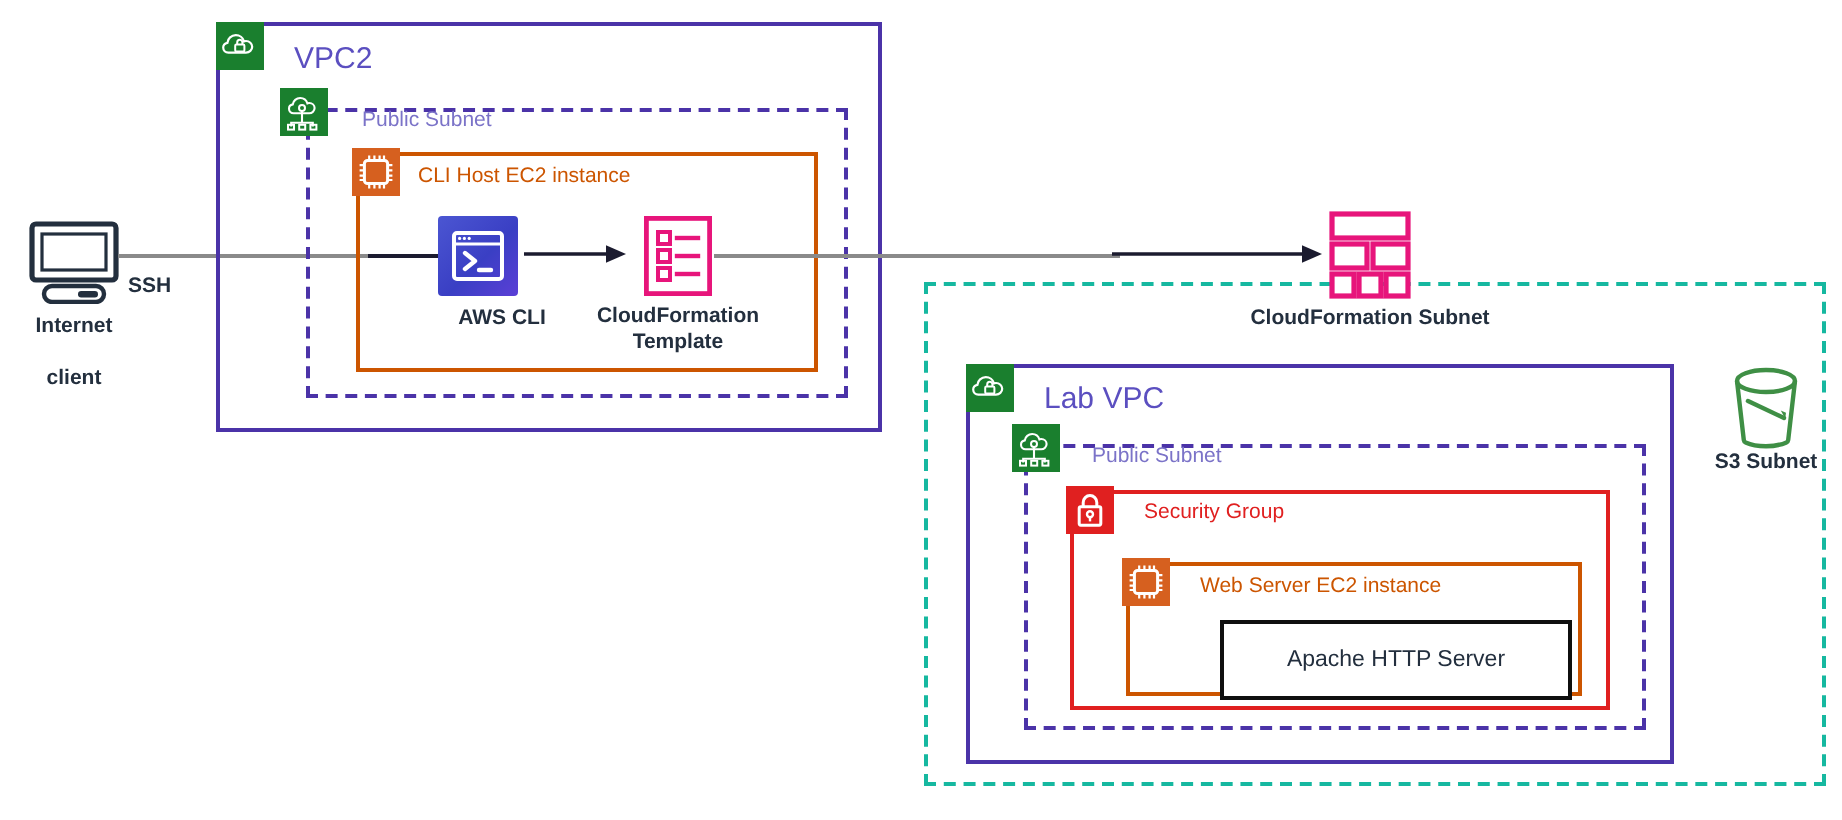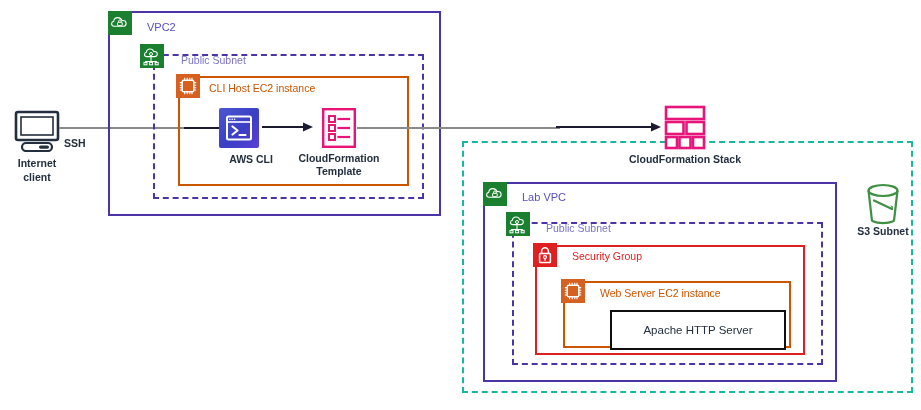--- a/index.html
+++ b/index.html
@@ -20,21 +20,21 @@
   .box-sg{border:2px solid #e02020;}
   .box-stack{border:2px dashed #16b8a0;}
 
   
   .badge{position:absolute;width:24px;height:24px;box-sizing:border-box;
          display:block;}
   .badge svg{display:block;width:24px;height:24px;}
 
   
   .lbl{position:absolute;white-space:nowrap;line-height:1;}
-  .lbl-vpc{color:#5b4fc0;font-size:11px;}
+  .lbl-vpc{color:#5b4fc0;font-size:15px;}
   .lbl-subnet{color:#7b73c8;font-size:10.5px;text-align:center;}
   .lbl-ec2{color:#cc5500;font-size:10.5px;}
   .lbl-sg{color:#e02020;font-size:10.5px;text-align:center;}
   .lbl-dark{color:#232f3e;font-size:10.5px;font-weight:bold;}
   .lbl-center{text-align:center;white-space:normal;}
 
   
   .line{position:absolute;background:#8a8a8a;height:2px;}
   .line-dark{background:#1b1b2f;}
 
@@ -51,21 +51,21 @@
   <div class="abs" style="left:14px;top:110px;">
     <svg width="46" height="42" viewBox="0 0 46 42">
       <rect x="2" y="2" width="42" height="28" rx="2" fill="#ffffff" stroke="#232f3e" stroke-width="2.6"></rect>
       <rect x="7" y="7" width="32" height="18" fill="#ffffff" stroke="#232f3e" stroke-width="1.6"></rect>
       <rect x="8" y="33" width="30" height="8" rx="4" fill="#ffffff" stroke="#232f3e" stroke-width="2.2"></rect>
       <rect x="25" y="35.5" width="10" height="3.2" rx="1.6" fill="#232f3e"></rect>
     </svg>
   </div>
   <div class="lbl lbl-dark lbl-center" style="left:0px;top:158px;width:74px;">
     <div>Internet</div>
-    <div style="margin-top:3px;">client</div>
+    <div style="margin-top:15px;">client</div>
   </div>
 
   <div class="line" style="left:59px;top:127px;width:126px;"></div>
   <div class="line line-dark" style="left:184px;top:127px;width:35px;"></div>
   <div class="lbl lbl-dark" style="left:64px;top:138px;">SSH</div>
 
   <div class="box box-vpc" style="left:108px;top:11px;width:333px;height:205px;"></div>
   <div class="badge" style="left:108px;top:11px;">
     <svg viewBox="0 0 24 24">
       <rect width="24" height="24" fill="#1a7f2e"></rect>
@@ -174,21 +174,21 @@
         <rect x="4" y="17" width="17.5" height="12"></rect>
         <rect x="24.5" y="17" width="17.5" height="12"></rect>
       </g>
       <g fill="#ffffff" stroke="#e7157b" stroke-width="2.6">
         <rect x="4" y="32" width="11" height="11"></rect>
         <rect x="17.5" y="32" width="11" height="11"></rect>
         <rect x="31" y="32" width="11" height="11"></rect>
       </g>
     </svg>
   </div>
-  <div class="lbl lbl-dark lbl-center" style="left:600px;top:154px;width:170px;">CloudFormation Stack</div>
+  <div class="lbl lbl-dark lbl-center" style="left:600px;top:154px;width:170px;">CloudFormation Subnet</div>
 
   <div class="box box-vpc" style="left:483px;top:182px;width:354px;height:200px;"></div>
   <div class="badge" style="left:483px;top:182px;">
     <svg viewBox="0 0 24 24">
       <rect width="24" height="24" fill="#1a7f2e"></rect>
       <path d="M6.2 15.3c-1.5 0-2.6-1.1-2.6-2.5 0-1.2.9-2.2 2.1-2.4.2-2.1 2-3.8 4.2-3.8 1.9 0 3.6 1.3 4.1 3.1.3-.1.6-.2 1-.2 1.7 0 3.1 1.3 3.1 2.9s-1.4 2.9-3.1 2.9z" fill="none" stroke="#ffffff" stroke-width="1.1"></path>
       <rect x="9.6" y="11.3" width="4.6" height="3.4" rx="0.6" fill="none" stroke="#ffffff" stroke-width="1"></rect>
       <path d="M10.6 11.3v-1.1a1.3 1.3 0 0 1 2.6 0v1.1" fill="none" stroke="#ffffff" stroke-width="1"></path>
     </svg>
   </div>

